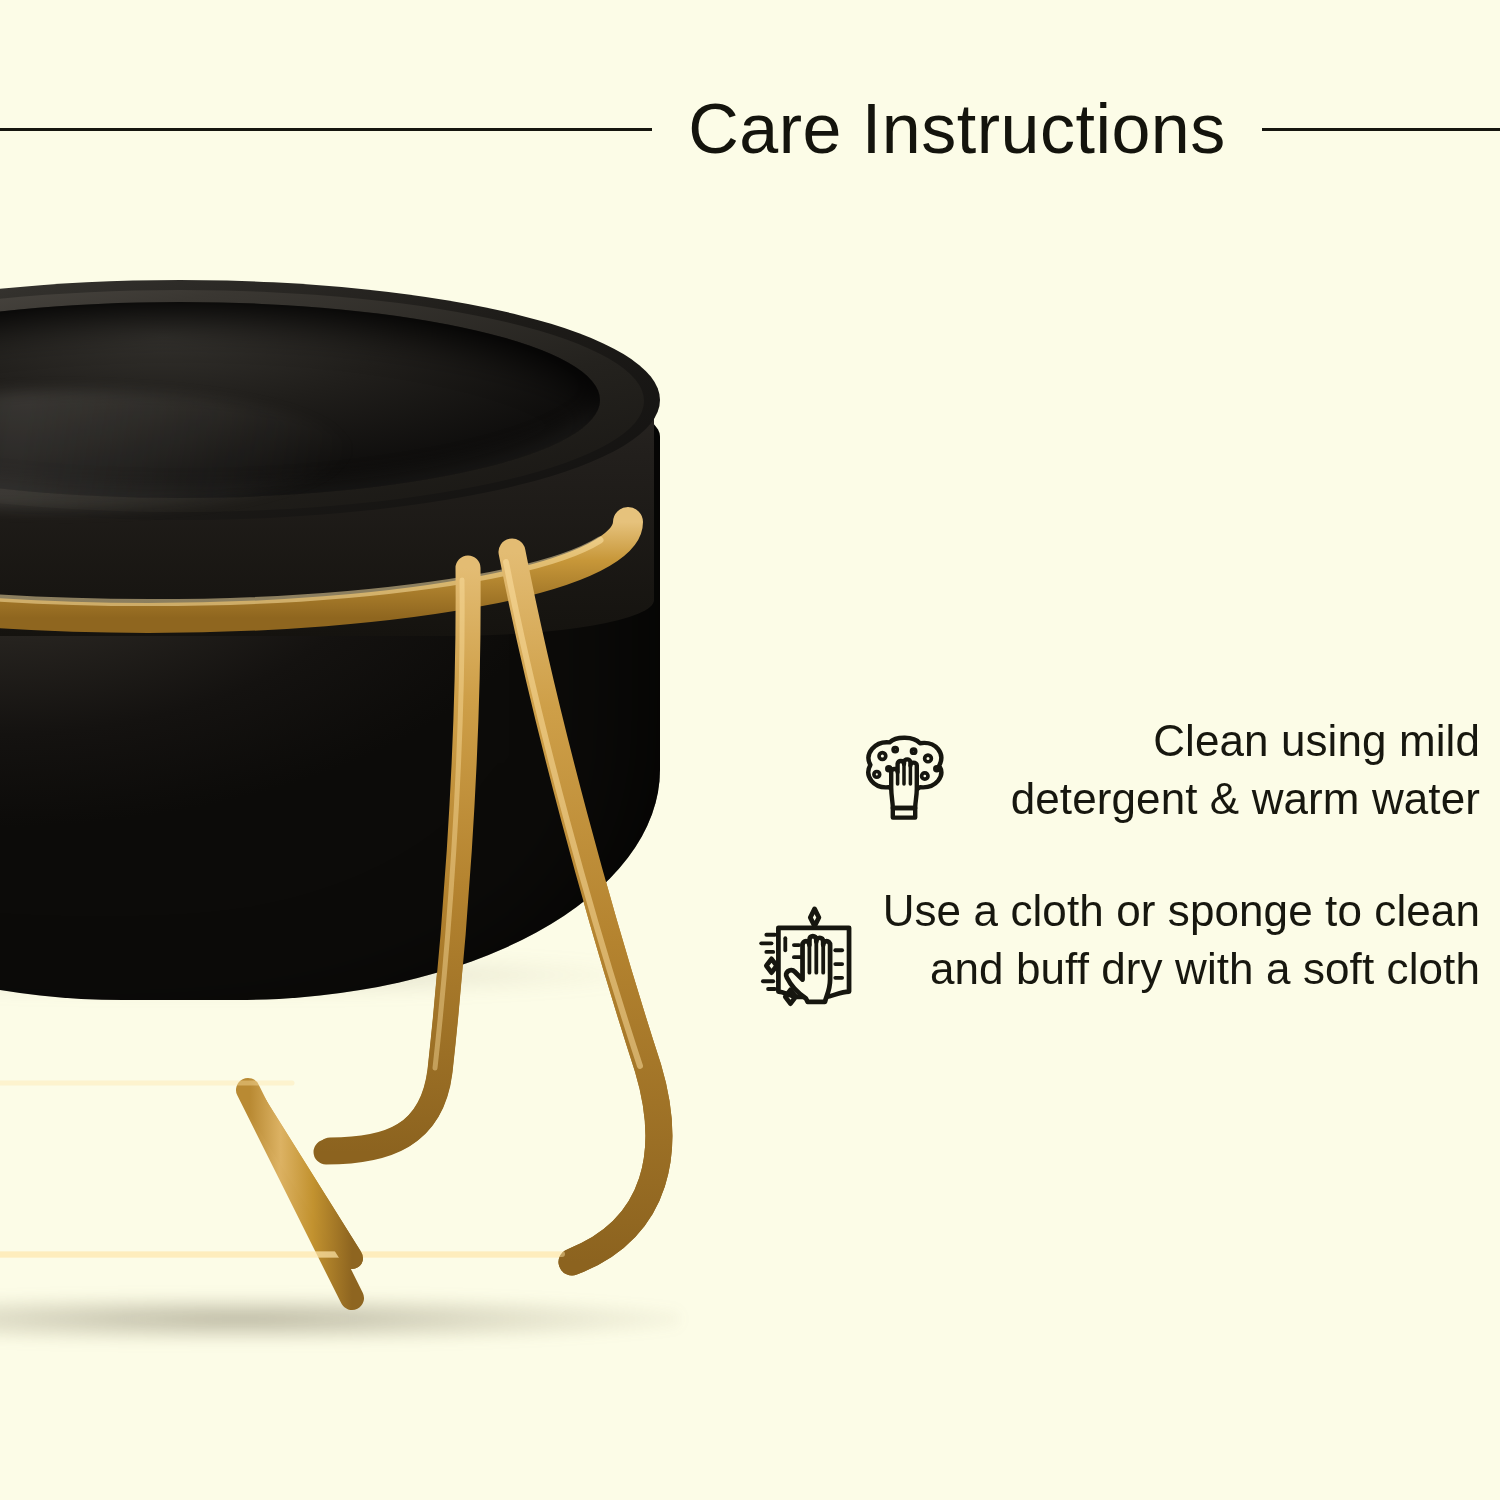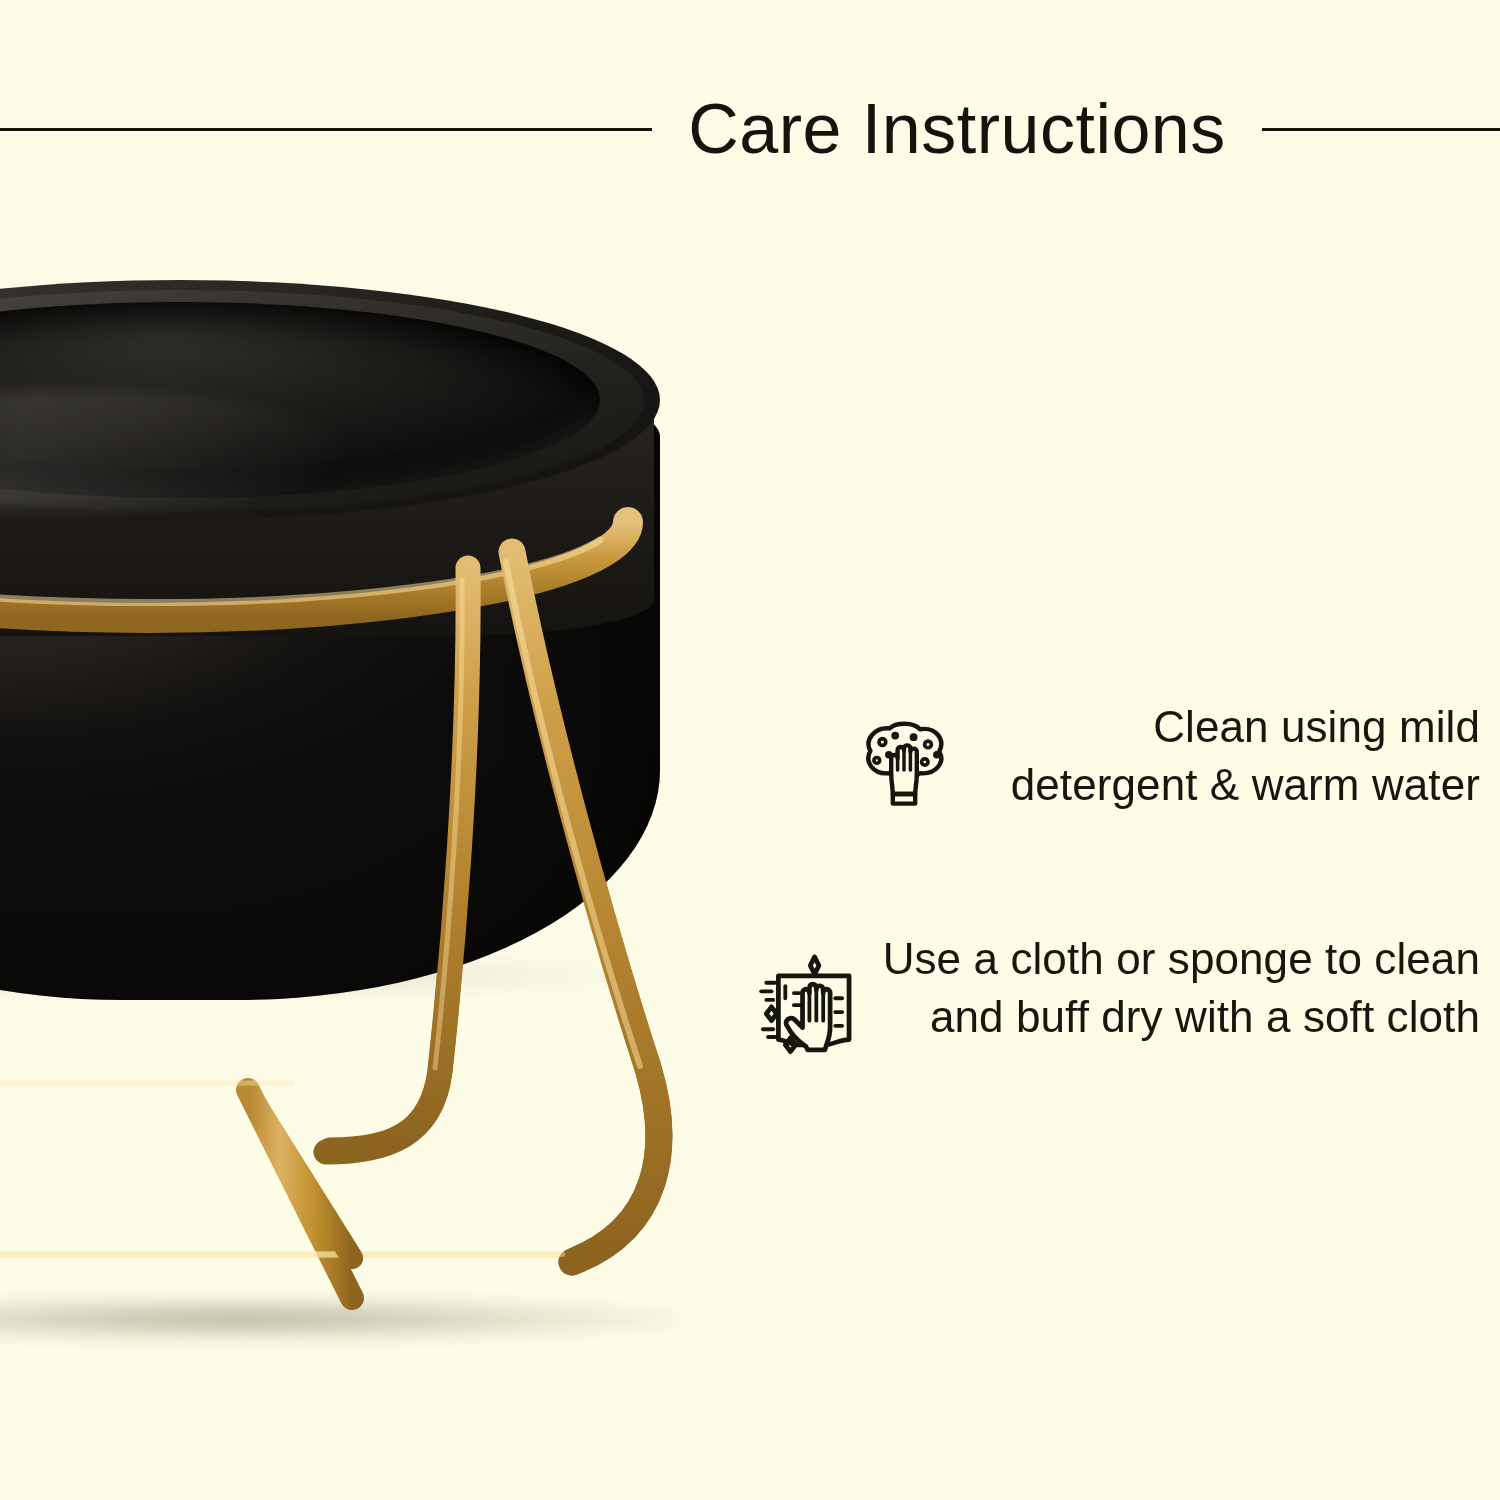--- a/index.html
+++ b/index.html
@@ -174,22 +174,22 @@
     left: 720px;
     top: 690px;
     width: 760px;
   }
   .instruction-row {
     position: relative;
     display: flex;
     align-items: flex-start;
     justify-content: flex-end;
   }
-  #row-1 { margin-top: 8px; gap: 28px; }
-  #row-2 { margin-top: 116px; }
+  #row-1 { margin-top: 22px; gap: 28px; }
+  #row-2 { margin-top: 54px; }
 
   .instruction-icon {
     flex: 0 0 auto;
     display: block;
   }
   #icon-1 { width: 96px; height: 96px; margin-top: 16px; margin-right: 8px; }
   #icon-2 { width: 112px; height: 112px; margin-top: 20px; margin-right: 12px; }
 
   .instruction-text {
     flex: 0 0 auto;

